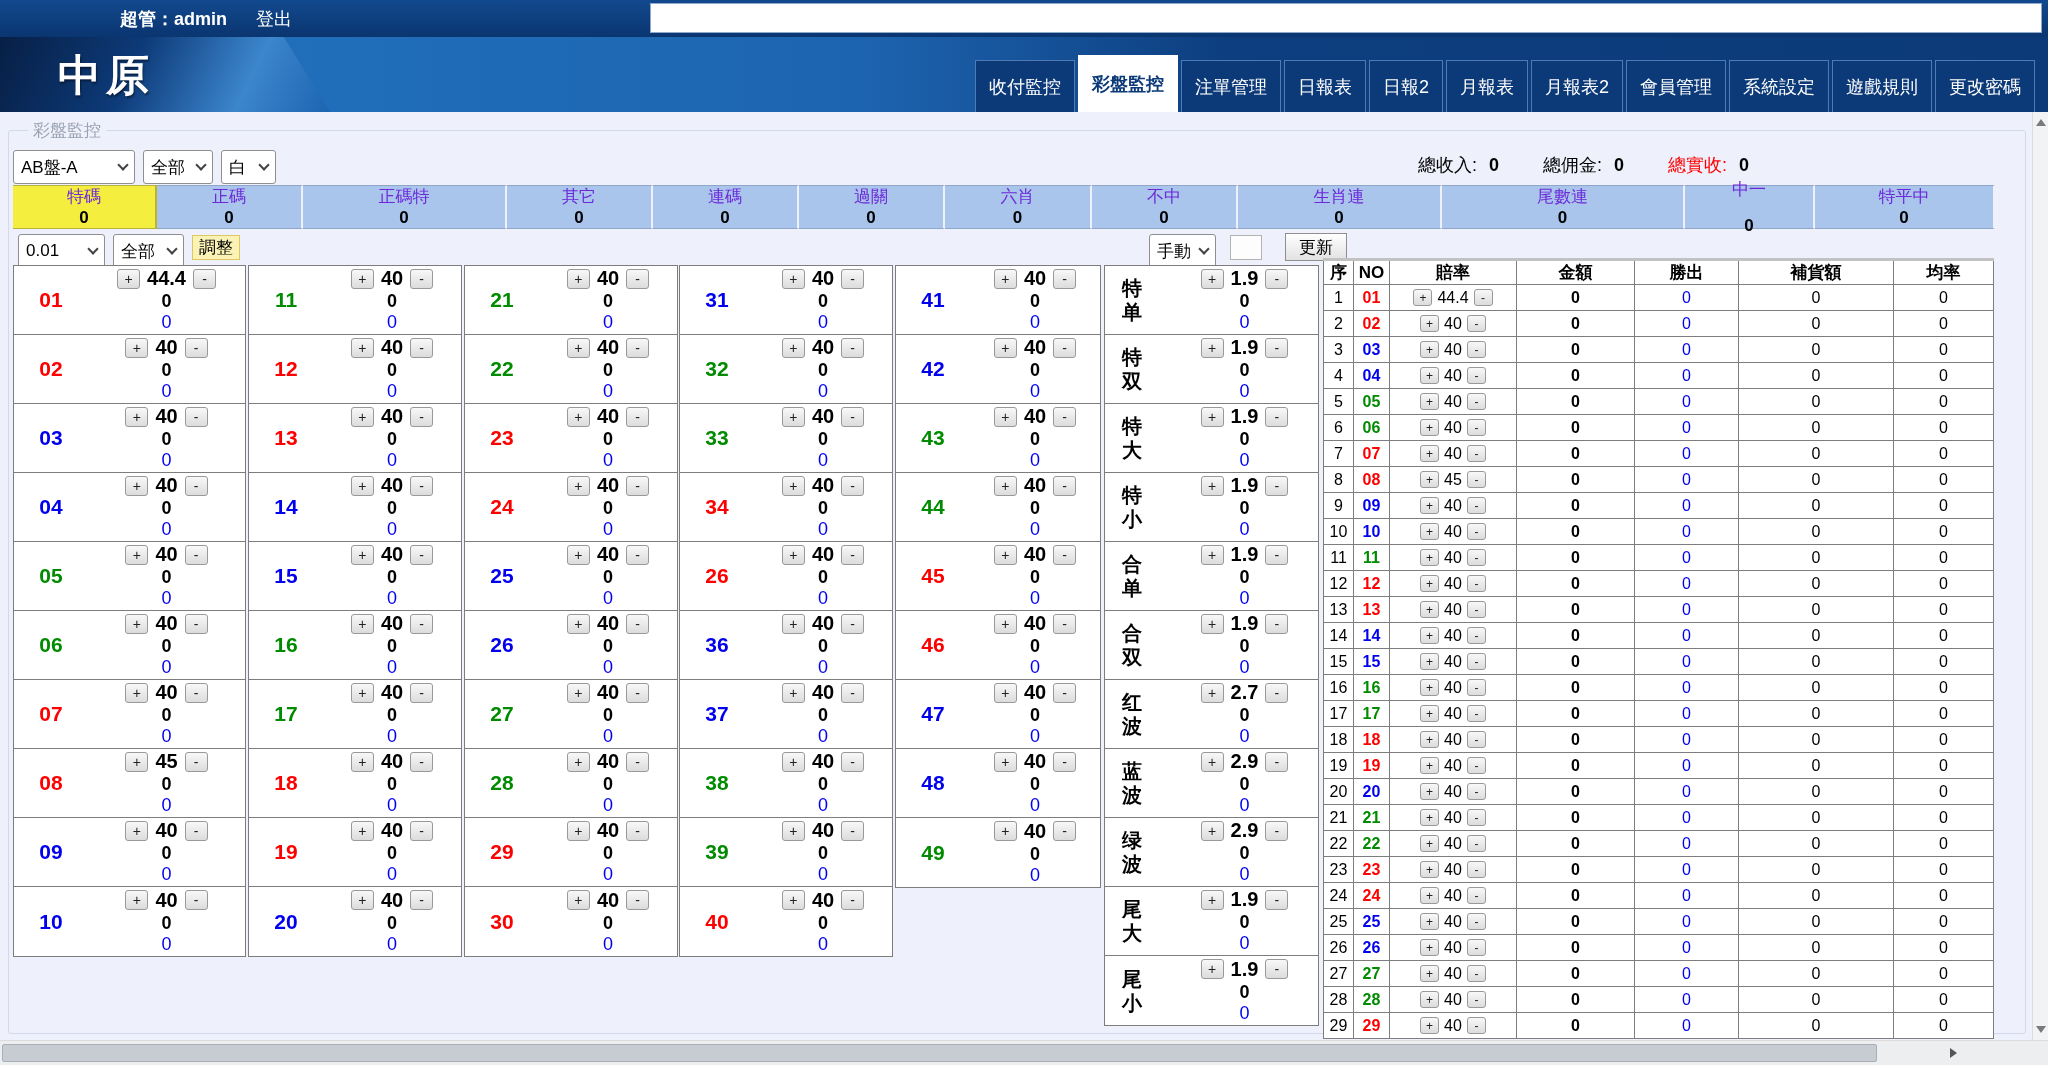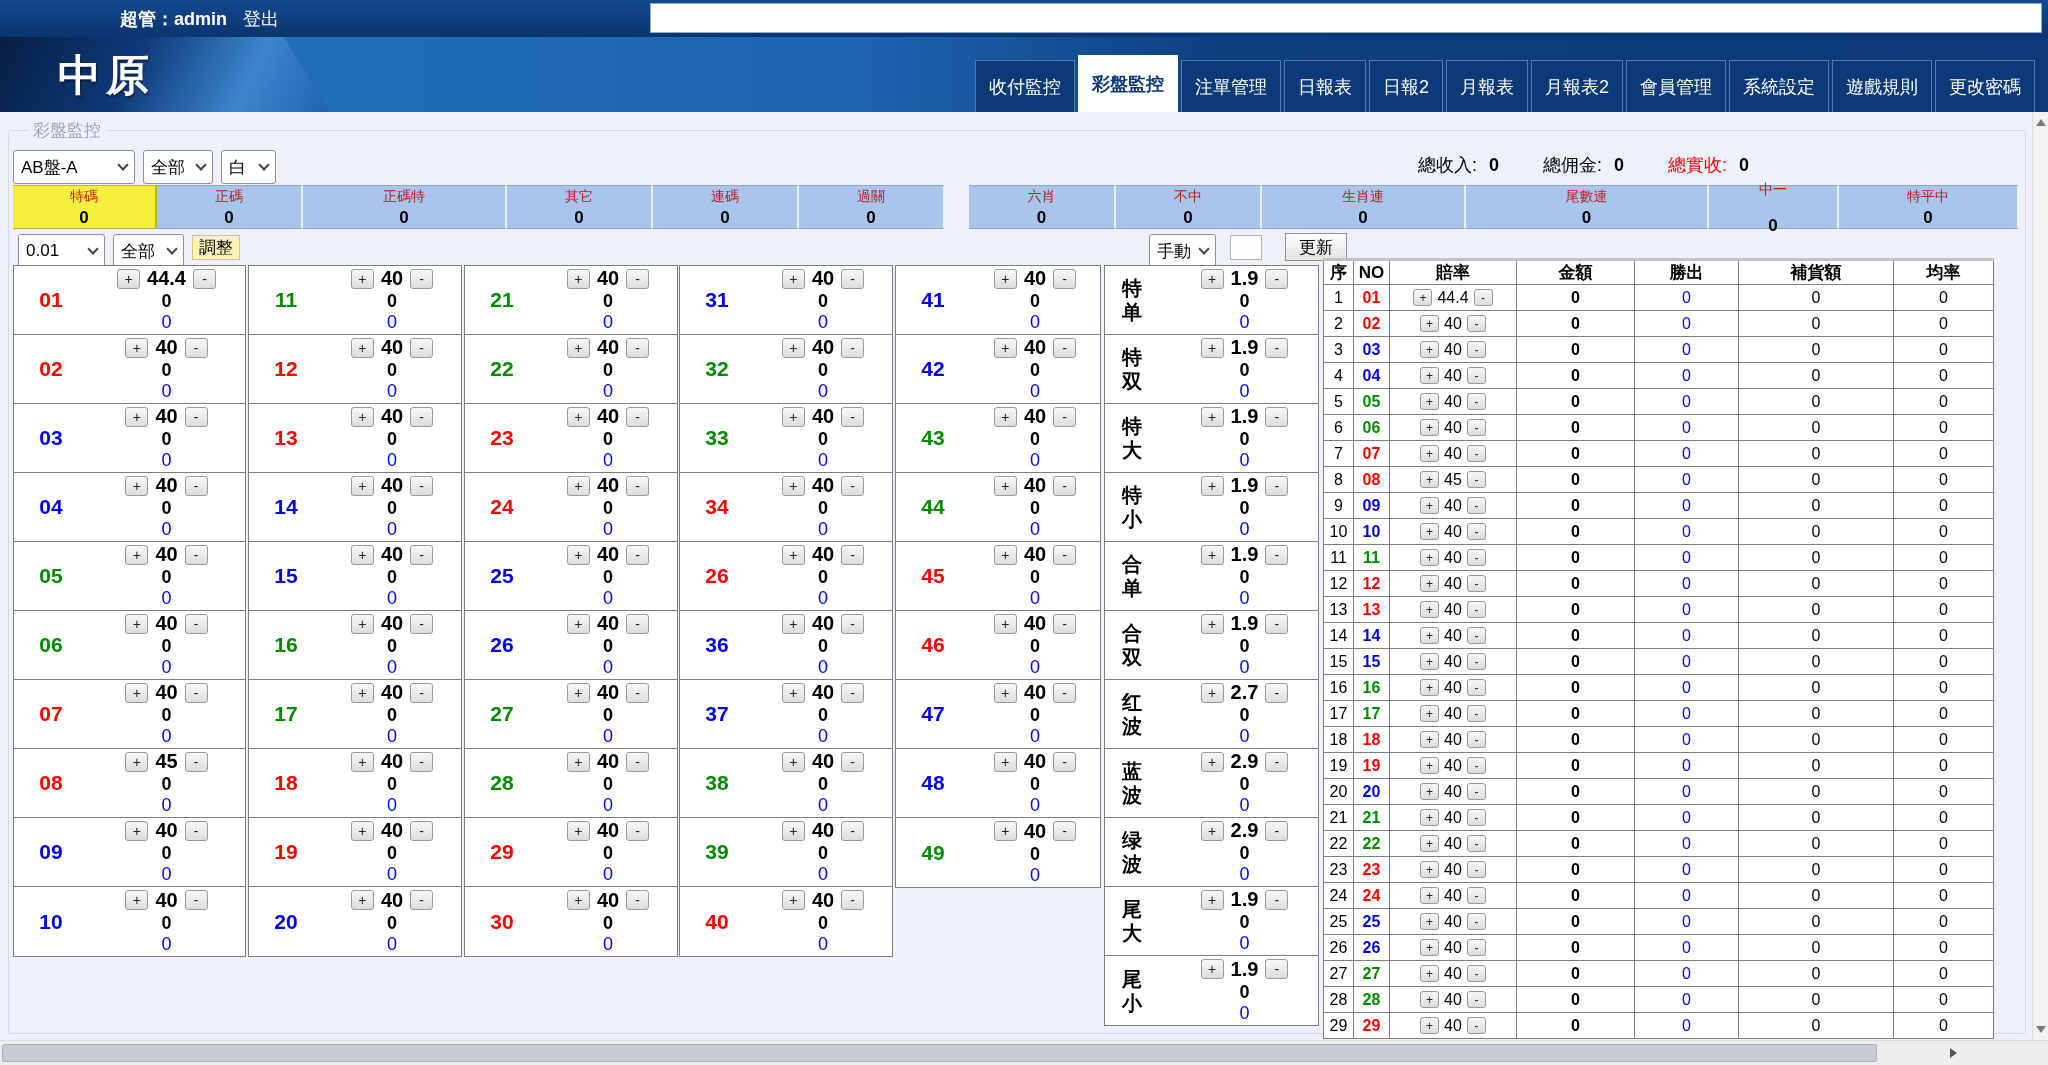--- a/index.html
+++ b/index.html
@@ -5,21 +5,21 @@
 *{margin:0;padding:0;box-sizing:border-box}
 body{font-family:"Liberation Sans","DejaVu Sans",sans-serif;background:#fff}
 #root{position:relative;width:2048px;height:1065px;overflow:hidden;background:#eef1fb}
 
 .topbar{position:absolute;left:0;top:0;width:2048px;height:37px;background:linear-gradient(#12498e,#0a3570);display:flex;align-items:center}
 .site-btn{height:26px;border-radius:7px;padding:0 10px;font-size:17px;font-weight:bold;display:flex;align-items:center;margin-left:9px;cursor:pointer}
 .site-yellow{background:#ffee00;color:#000;border:1px solid #b8a800}
 .site-gray{background:#b9bdc3;color:#111;border:1px solid #8d9197}
 .site-gray-blue{background:#b9bdc3;color:#1a1aff;border:1px solid #8d9197}
 .admin-label{color:#fff;font-size:18px;font-weight:bold;margin-left:120px;white-space:nowrap}
-.logout{color:#fff;font-size:18px;margin-left:16px;cursor:pointer}
+.logout{color:#fff;font-size:18px;margin-left:29px;cursor:pointer}
 .address-input{position:absolute;left:650px;top:3px;width:1392px;height:30px;background:#fff;border:1px solid #8fa9cb;font-size:16px;padding:0 6px}
 
 .band{position:absolute;left:0;top:37px;width:2048px;height:75px;background:linear-gradient(to right,#2273bf,#1d64b0 42%,#0d3e7f 60%,#0c3a78)}
 .brand{position:absolute;left:0;top:0;width:330px;height:75px;background:linear-gradient(115deg,#071f45 0%,#0d3a78 40%,#3c86cd 74%,#1d64b0 100%);clip-path:polygon(0 0,86% 0,100% 100%,0 100%)}
 .brand-text{position:absolute;left:58px;top:10px;color:#fff;font-size:43px;font-weight:bold;letter-spacing:5px;text-shadow:1px 2px 2px rgba(0,0,0,.45)}
 .nav-tabs{position:absolute;right:13px;bottom:0;display:flex;align-items:flex-end}
 .nav-tab{background:#0c3a78;border:1px solid #4f7bb4;border-bottom:none;color:#fff;font-size:18px;height:52px;padding:0 13px;display:flex;align-items:center;margin-left:3px;cursor:pointer;white-space:nowrap}
 .nav-tab.active{background:#fff;color:#0c3a78;font-weight:bold;height:57px;border-color:#fff}
 
 .fieldset-border{position:absolute;left:8px;top:130px;width:2018px;height:904px;border:1px solid #d3d8ec;border-radius:3px}
@@ -30,21 +30,21 @@
 #sel-scope{left:143px;top:150px;width:70px}
 #sel-color{left:221px;top:150px;width:55px}
 .stats{position:absolute;left:1418px;top:153px;display:flex;gap:44px;font-size:18px;align-items:center}
 .stat{display:flex;align-items:center;white-space:nowrap}
 .stat .lab{color:#000}
 .stat.red .lab{color:#f00}
 .stat .val{font-weight:bold;margin-left:12px;color:#000}
 
 .cats{position:absolute;left:13px;top:185px;display:flex}
 .cat{height:44px;background:#a9c5ec;border-top:1px solid #8fa6c8;border-bottom:1px solid #8fa6c8;border-right:2px solid #eef1fb;display:flex;flex-direction:column;align-items:center;justify-content:center;cursor:pointer;flex:none}
-.cat .clab{color:#b91c1c;font-size:14px;line-height:21px}
+.cat .clab{color:#6d28d9;font-size:17px;line-height:21px}
 .cat .cval{color:#000;font-weight:bold;font-size:17px;line-height:21px}
 .cat.selected{background:#f4ee3e;border-color:#b8b23a}
 
 #sel-step{left:18px;top:234px;width:87px}
 #sel-range{left:113px;top:234px;width:71px}
 .adjust-btn{position:absolute;left:192px;top:235px;height:25px;padding:0 6px;background:#fbf3b6;border:1px solid #ddc75e;font-size:17px;display:flex;align-items:center;cursor:pointer}
 #sel-mode{left:1149px;top:234px;width:67px}
 .manual-box{position:absolute;left:1230px;top:235px;width:32px;height:25px;background:#fdfdfd;border:1px solid #b3b3b3;font-size:15px;padding:0 3px}
 .update-btn{position:absolute;left:1285px;top:233px;height:28px;padding:0 13px;background:linear-gradient(#fefefe,#e2e2e2);border:1px solid #8f8f8f;font-size:17px;cursor:pointer}
 
@@ -161,21 +161,21 @@
         <div class="cval">0</div>
       </div>
       <div class="cat" style="width: 146px;">
         <div class="clab">連碼</div>
         <div class="cval">0</div>
       </div>
       <div class="cat" style="width: 146px;">
         <div class="clab">過關</div>
         <div class="cval">0</div>
       </div>
-      <div class="cat" style="width: 147px; margin-left: 24px;">
+      <div class="cat" style="width: 147px;">
         <div class="clab">六肖</div>
         <div class="cval">0</div>
       </div>
       <div class="cat" style="width: 146px;">
         <div class="clab">不中</div>
         <div class="cval">0</div>
       </div>
       <div class="cat" style="width: 204px;">
         <div class="clab">生肖連</div>
         <div class="cval">0</div>

